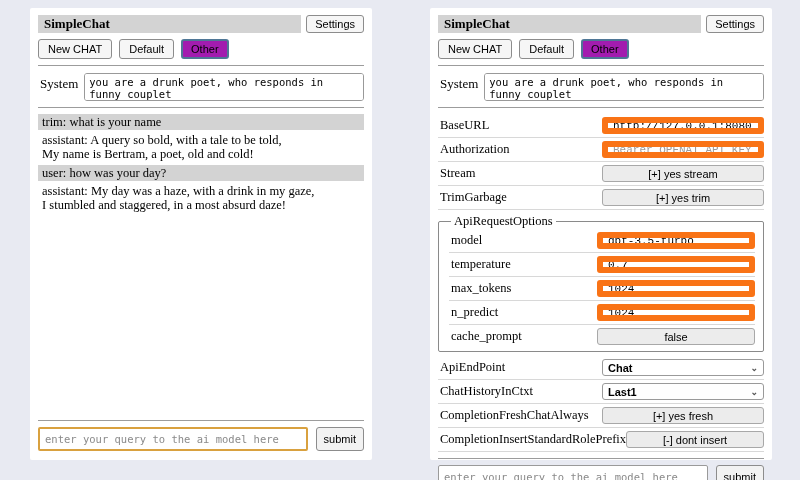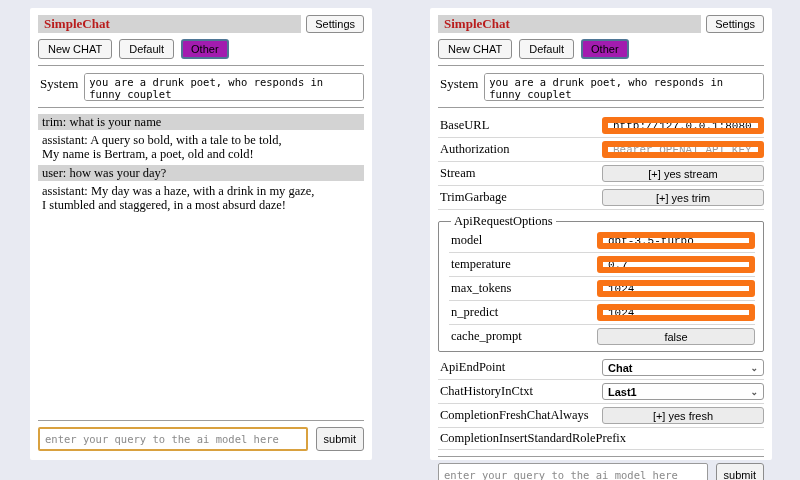--- a/index.html
+++ b/index.html
@@ -12,21 +12,21 @@
   .page { display:flex; gap:58px; padding:8px 28px 0 30px; }
   .panel {
     width:342px; height:452px; background:#ffffff;
     border-radius:2px; padding:7px 8px 8px 8px;
     display:flex; flex-direction:column;
   }
   
   .titlebar-row { display:flex; gap:5px; align-items:stretch; }
   .titlebar {
     flex:1; background:#d3d3d3; font-weight:bold; font-size:13px;
-    padding:1px 6px; line-height:16px; color:#b91c1c;
+    padding:1px 6px; line-height:16px; color:#000000;
   }
   button {
     font-family:"Liberation Sans", sans-serif; font-size:11px; color:#000;
     background:#f6f6f6; border:1px solid #8c8c8c; border-radius:3px;
     padding:2px 8px; line-height:12px; cursor:pointer;
   }
   .toolbar { display:flex; gap:7px; margin-top:6px; }
   .toolbar button { padding:3px 9px; }
   .toolbar button.selected {
     background:#a21caf; border:2px solid #4f7796; padding:2px 8px;
@@ -224,20 +224,21 @@
         </div>
       </div>
 
       <div class="setting-row">
         <span class="slabel">CompletionFreshChatAlways</span>
         <button class="wide-btn">[+] yes fresh</button>
       </div>
 
       <div class="setting-row">
         <span class="slabel">CompletionInsertStandardRolePrefix</span>
+        <button class="wide-btn">[-] dont insert</button>
       </div>
 
     </div>
 
     <div class="bottom">
       <hr class="sep">
       <div class="query-row">
         <input class="query-input" placeholder="enter your query to the ai model here" style="">
         <button class="submit-btn">submit</button>
       </div>

